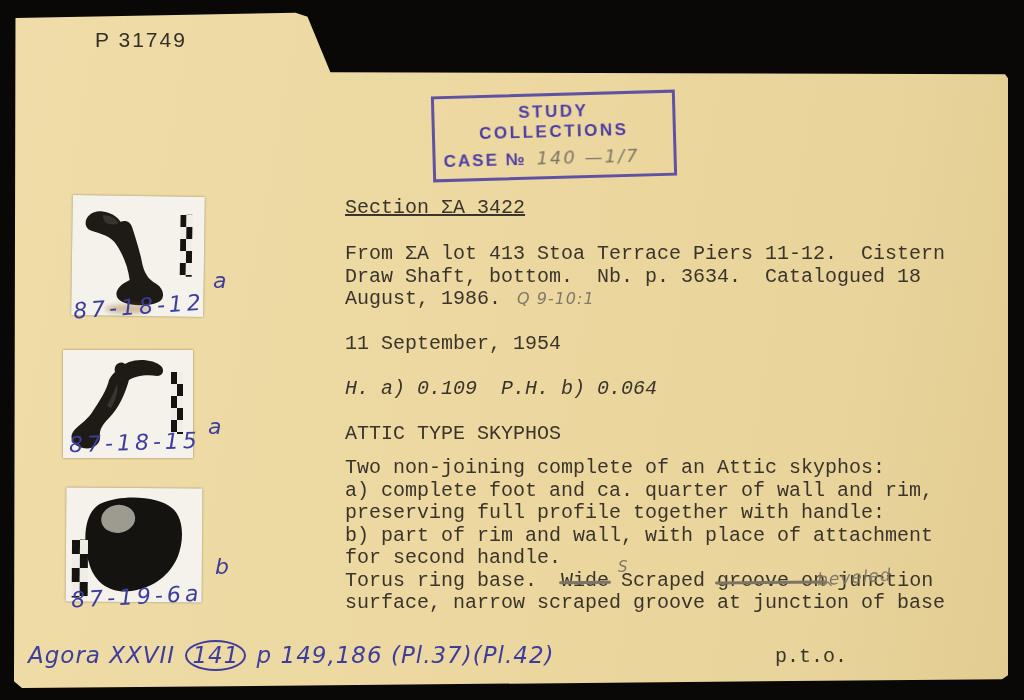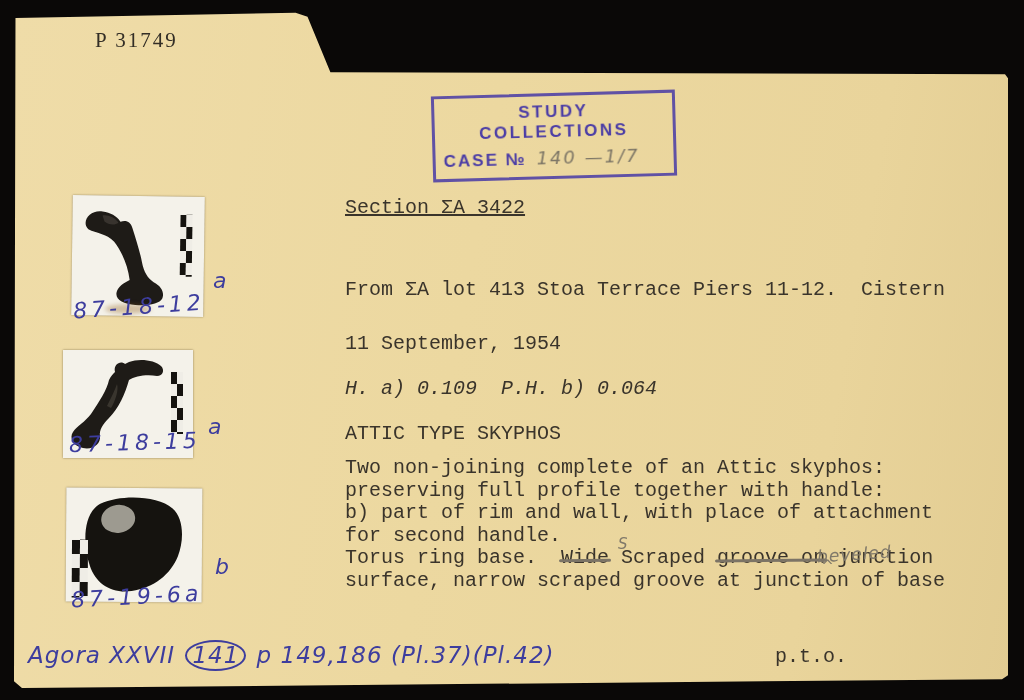--- a/index.html
+++ b/index.html
@@ -16,21 +16,21 @@
     clip-path:polygon(0.25% 0.9%, 28.4% 0.1%, 29.6% 0.7%, 31.9% 8.9%, 99.7% 9.2%, 100% 9.8%, 100% 98.1%, 99.4% 98.7%, 0.9% 100%, 0.1% 99.0%);
   }
   
   .typeline{
     font-family:"Liberation Mono","DejaVu Sans Mono",monospace;
     font-size:20px;line-height:22.5px;
     color:#3a342b;white-space:pre;
   }
   .catalog-number{
     position:absolute;left:82px;top:16px;
-    font-family:Liberation Serif, serif;
+    font-family:Liberation Sans, sans-serif;
     font-size:21px;letter-spacing:2px;color:#332e26;
   }
   .textblock{position:absolute;left:332px;top:185px;width:640px;}
   .tb-abs{position:absolute;left:0;}
   .pto{position:absolute;left:762px;top:634px;}
   
   .stamp{
     position:absolute;left:419px;top:81px;width:222px;
     border:3px solid rgba(72,58,166,.85);
     padding:6px 8px 7px 8px;
@@ -163,32 +163,35 @@
         <div class="col a"></div>
         <div class="col b"></div>
       </div>
   </figure>
   <div class="photo-letter hand-ink" style="left:202px;top:542px;">b</div>
   <div class="photo-caption hand-ink" style="left:58px;top:572px;transform:rotate(-3deg);">87-19-6a</div>
 
   <div class="textblock">
     <div class="typeline tb-abs" style="top:0;text-decoration:underline;">Section ΣΑ 3422</div>
 
-    <div class="tb-abs" style="top:46px;margin-top:36px;">
+    <div class="tb-abs" style="top:46px;">
       <div class="typeline">From ΣΑ lot 413 Stoa Terrace Piers 11-12.  Cistern</div>
+      <div class="typeline">Draw Shaft, bottom.  Nb. p. 3634.  Catalogued 18</div>
+      <div class="typeline"><span>August, 1986.</span><span class="pencil gridref">Q 9-10:1</span></div>
     </div>
 
     <div class="typeline tb-abs" style="top:136px;">11 September, 1954</div>
 
     <div class="typeline tb-abs" style="top:181px;font-style:italic;">H. a) 0.109  P.H. b) 0.064</div>
 
     <div class="typeline tb-abs" style="top:226px;">ATTIC TYPE SKYPHOS</div>
 
     <div class="tb-abs" style="top:260px;">
       <div class="typeline">Two non-joining complete of an Attic skyphos:</div>
+      <div class="typeline">a) complete foot and ca. quarter of wall and rim,</div>
       <div class="typeline">preserving full profile together with handle:</div>
       <div class="typeline">b) part of rim and wall, with place of attachment</div>
       <div class="typeline">for second handle.</div>
       <div class="typeline"><span>Torus ring base.  </span><span class="strike">Wide</span><span> </span><span class="overmark-holder"><span class="pencil overmark">S</span><span>Scraped</span></span><span> </span><span class="strike">groove on</span><span class="insert-point"><span class="pencil caret">^</span><span class="pencil inserted">beveled</span></span><span> junction</span></div>
       <div class="typeline">surface, narrow scraped groove at junction of base</div>
     </div>
   </div>
 
   <div class="typeline pto">p.t.o.</div>
 

